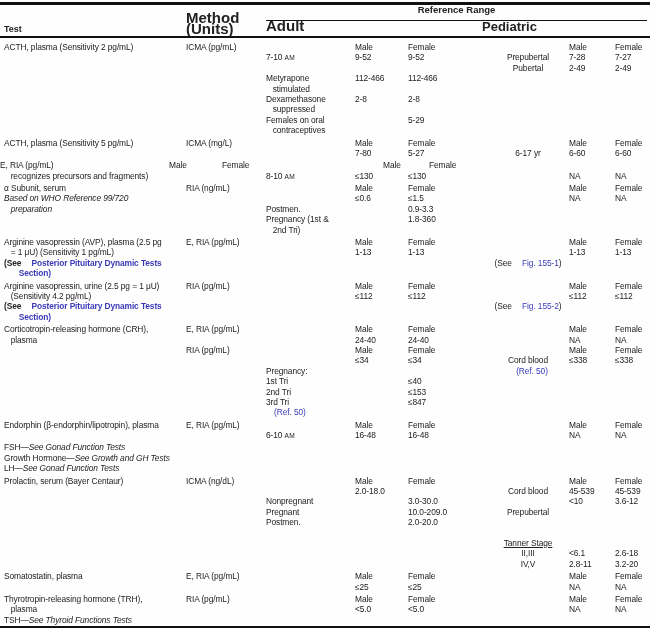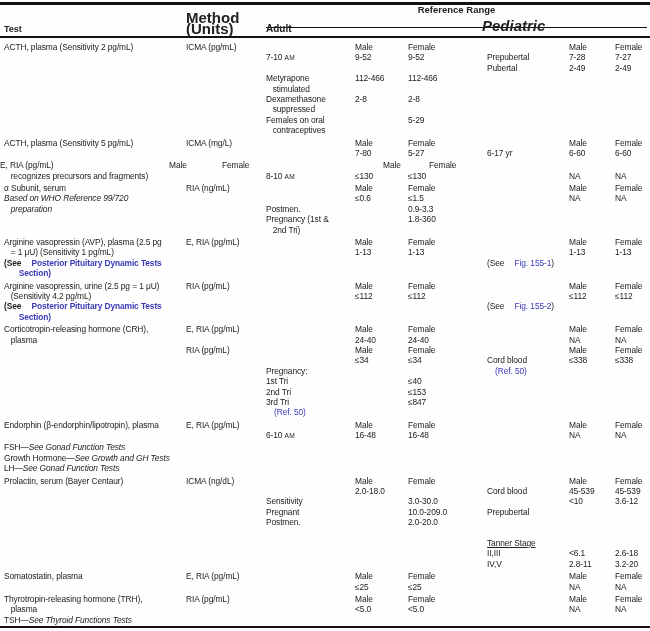--- a/index.html
+++ b/index.html
@@ -4,36 +4,36 @@
 <style>
   html,body{margin:0;padding:0;background:#ffffff;}
   .page{
     position:relative;width:650px;height:631px;background:#fefefe;overflow:hidden;
     font-family:"Liberation Sans","DejaVu Sans",sans-serif;color:var(--text,#222);
   }
   .rule-top{position:absolute;left:0;right:0;top:2px;height:2.6px;background:var(--rule,#111);}
   .hdr{position:absolute;left:0;right:0;top:4px;height:32px;}
   .hdr-test{position:absolute;left:4px;bottom:2px;font-weight:bold;font-size:9px;}
   .hdr-method{position:absolute;left:186px;bottom:2px;font-weight:bold;font-size:15px;line-height:10.5px;}
-  .hdr-rr{position:absolute;left:266px;right:3px;top:0;border-bottom:1.2px solid var(--rule,#111);padding-bottom:12px;}
+  .hdr-rr{position:absolute;left:266px;right:3px;top:0;border-bottom:1.2px solid var(--rule,#111);padding-bottom:5px;}
   .hdr-rr-label{text-align:center;font-weight:bold;font-size:9.5px;}
-  .hdr-adult{position:absolute;left:266px;bottom:2px;font-weight:bold;font-size:10px;}
-  .hdr-ped{position:absolute;left:482px;bottom:2px;font-weight:bold;font-size:15px;font-style:italic;}
+  .hdr-adult{position:absolute;left:266px;bottom:2px;font-weight:bold;font-size:15px;}
+  .hdr-ped{position:absolute;left:482px;bottom:2px;font-weight:bold;font-size:13px;}
   .rule-header{position:absolute;left:0;right:0;top:36px;height:1.6px;background:var(--rule,#111);}
   .tbody{position:absolute;left:0;right:0;top:39px;padding-top:3px;}
   .block{margin-top:2px;}
   .block:first-child{margin-top:0;}
   .line{display:flex;height:10.4px;line-height:10.4px;font-size:8.4px;letter-spacing:-0.1px;white-space:pre;}
   .c{flex:0 0 auto;overflow:visible;}
   .c-t{width:182px;margin-left:4px;}
   .c-m{width:80px;}
   .c-ac{width:89px;}
   .c-am{width:53px;}
   .c-af{width:79px;}
-  .c-pc{width:82px;}
+  .c-pc{width:82px;text-align:center;}
   .c-pm{width:46px;}
   .c-pf{flex:1 1 auto;}
   .sg-b{font-weight:bold;}
   .sg-i{font-style:italic;}
   .sg-B{color:var(--link,#3a3ab8);margin-left:8px;}
   .sg-u{text-decoration:underline;}
   .sg-c{font-size:6.6px;letter-spacing:0.2px;}
   .rule-bottom{position:absolute;left:0;right:0;top:626px;height:2px;background:var(--rule,#111);}
 </style>
 </head>
@@ -112,21 +112,21 @@
         <div class="line"><span class="c c-t"></span><span class="c c-m"></span><span class="c c-ac"><span>6-10 </span><span class="sg-c">AM</span></span><span class="c c-am">16-48</span><span class="c c-af">16-48</span><span class="c c-pc"></span><span class="c c-pm">NA</span><span class="c c-pf">NA</span></div>
       </div>
       <div class="block">
         <div class="line"><span class="c c-t"><span>FSH—</span><span class="sg-i">See Gonad Function Tests</span></span><span class="c c-m"></span><span class="c c-ac"></span><span class="c c-am"></span><span class="c c-af"></span><span class="c c-pc"></span><span class="c c-pm"></span><span class="c c-pf"></span></div>
         <div class="line"><span class="c c-t"><span>Growth Hormone—</span><span class="sg-i">See Growth and GH Tests</span></span><span class="c c-m"></span><span class="c c-ac"></span><span class="c c-am"></span><span class="c c-af"></span><span class="c c-pc"></span><span class="c c-pm"></span><span class="c c-pf"></span></div>
         <div class="line"><span class="c c-t"><span>LH—</span><span class="sg-i">See Gonad Function Tests</span></span><span class="c c-m"></span><span class="c c-ac"></span><span class="c c-am"></span><span class="c c-af"></span><span class="c c-pc"></span><span class="c c-pm"></span><span class="c c-pf"></span></div>
       </div>
       <div class="block">
         <div class="line"><span class="c c-t">Prolactin, serum (Bayer Centaur)</span><span class="c c-m">ICMA (ng/dL)</span><span class="c c-ac"></span><span class="c c-am">Male</span><span class="c c-af">Female</span><span class="c c-pc"></span><span class="c c-pm">Male</span><span class="c c-pf">Female</span></div>
         <div class="line"><span class="c c-t"></span><span class="c c-m"></span><span class="c c-ac"></span><span class="c c-am">2.0-18.0</span><span class="c c-af"></span><span class="c c-pc">Cord blood</span><span class="c c-pm">45-539</span><span class="c c-pf">45-539</span></div>
-        <div class="line"><span class="c c-t"></span><span class="c c-m"></span><span class="c c-ac">Sensitivity</span><span class="c c-am"></span><span class="c c-af">3.0-30.0</span><span class="c c-pc"></span><span class="c c-pm">&lt;10</span><span class="c c-pf">3.6-12</span></div>
+        <div class="line"><span class="c c-t"></span><span class="c c-m"></span><span class="c c-ac">Nonpregnant</span><span class="c c-am"></span><span class="c c-af">3.0-30.0</span><span class="c c-pc"></span><span class="c c-pm">&lt;10</span><span class="c c-pf">3.6-12</span></div>
         <div class="line"><span class="c c-t"></span><span class="c c-m"></span><span class="c c-ac">Pregnant</span><span class="c c-am"></span><span class="c c-af">10.0-209.0</span><span class="c c-pc">Prepubertal</span><span class="c c-pm"></span><span class="c c-pf"></span></div>
         <div class="line"><span class="c c-t"></span><span class="c c-m"></span><span class="c c-ac">Postmen.</span><span class="c c-am"></span><span class="c c-af">2.0-20.0</span><span class="c c-pc"></span><span class="c c-pm"></span><span class="c c-pf"></span></div>
         <div class="line"><span class="c c-t"></span><span class="c c-m"></span><span class="c c-ac"></span><span class="c c-am"></span><span class="c c-af"></span><span class="c c-pc"></span><span class="c c-pm"></span><span class="c c-pf"></span></div>
         <div class="line"><span class="c c-t"></span><span class="c c-m"></span><span class="c c-ac"></span><span class="c c-am"></span><span class="c c-af"></span><span class="c c-pc"><span class="sg-u">Tanner Stage</span></span><span class="c c-pm"></span><span class="c c-pf"></span></div>
         <div class="line"><span class="c c-t"></span><span class="c c-m"></span><span class="c c-ac"></span><span class="c c-am"></span><span class="c c-af"></span><span class="c c-pc">II,III</span><span class="c c-pm">&lt;6.1</span><span class="c c-pf">2.6-18</span></div>
         <div class="line"><span class="c c-t"></span><span class="c c-m"></span><span class="c c-ac"></span><span class="c c-am"></span><span class="c c-af"></span><span class="c c-pc">IV,V</span><span class="c c-pm">2.8-11</span><span class="c c-pf">3.2-20</span></div>
       </div>
       <div class="block">
         <div class="line"><span class="c c-t">Somatostatin, plasma</span><span class="c c-m">E, RIA (pg/mL)</span><span class="c c-ac"></span><span class="c c-am">Male</span><span class="c c-af">Female</span><span class="c c-pc"></span><span class="c c-pm">Male</span><span class="c c-pf">Female</span></div>
         <div class="line"><span class="c c-t"></span><span class="c c-m"></span><span class="c c-ac"></span><span class="c c-am">≤25</span><span class="c c-af">≤25</span><span class="c c-pc"></span><span class="c c-pm">NA</span><span class="c c-pf">NA</span></div>

